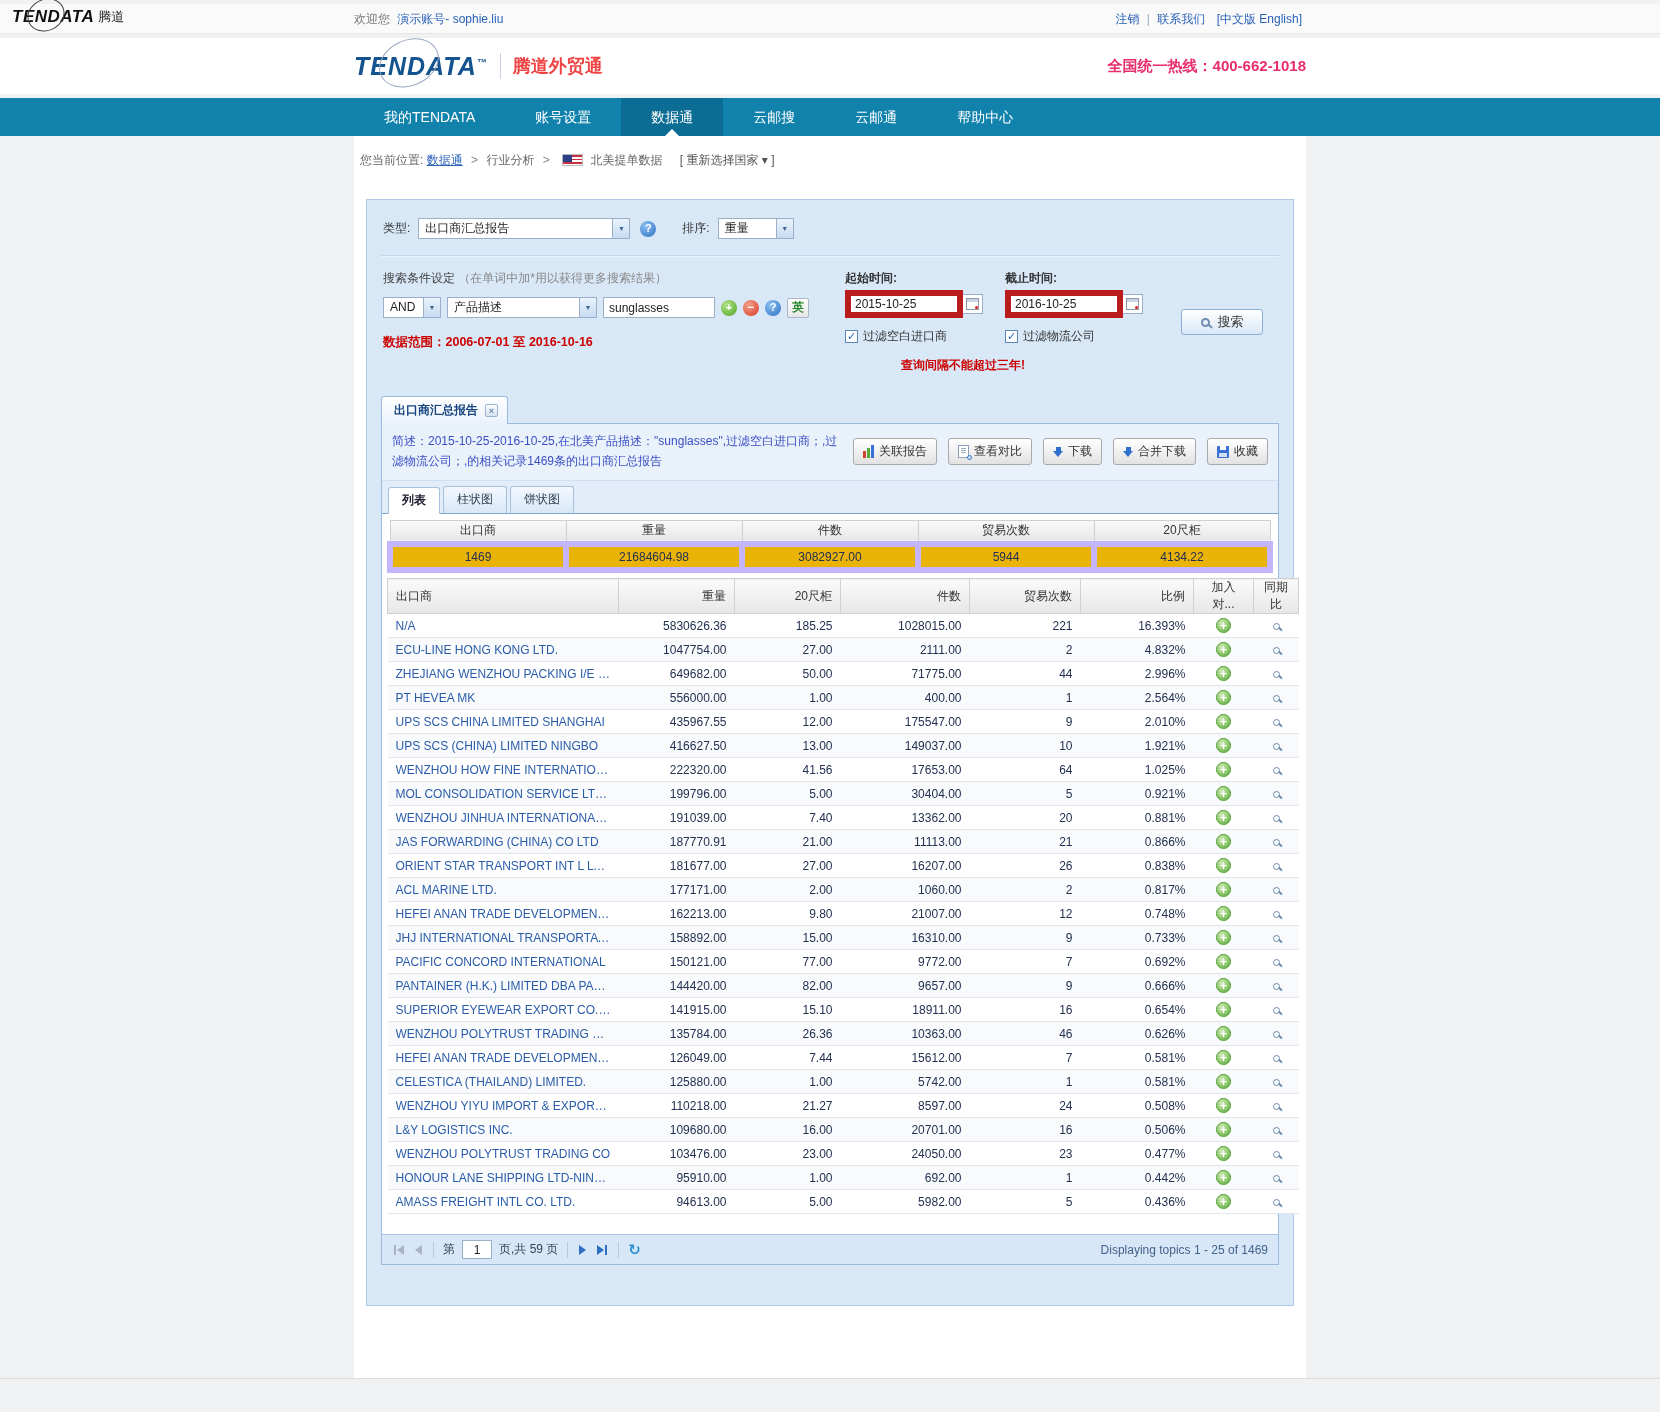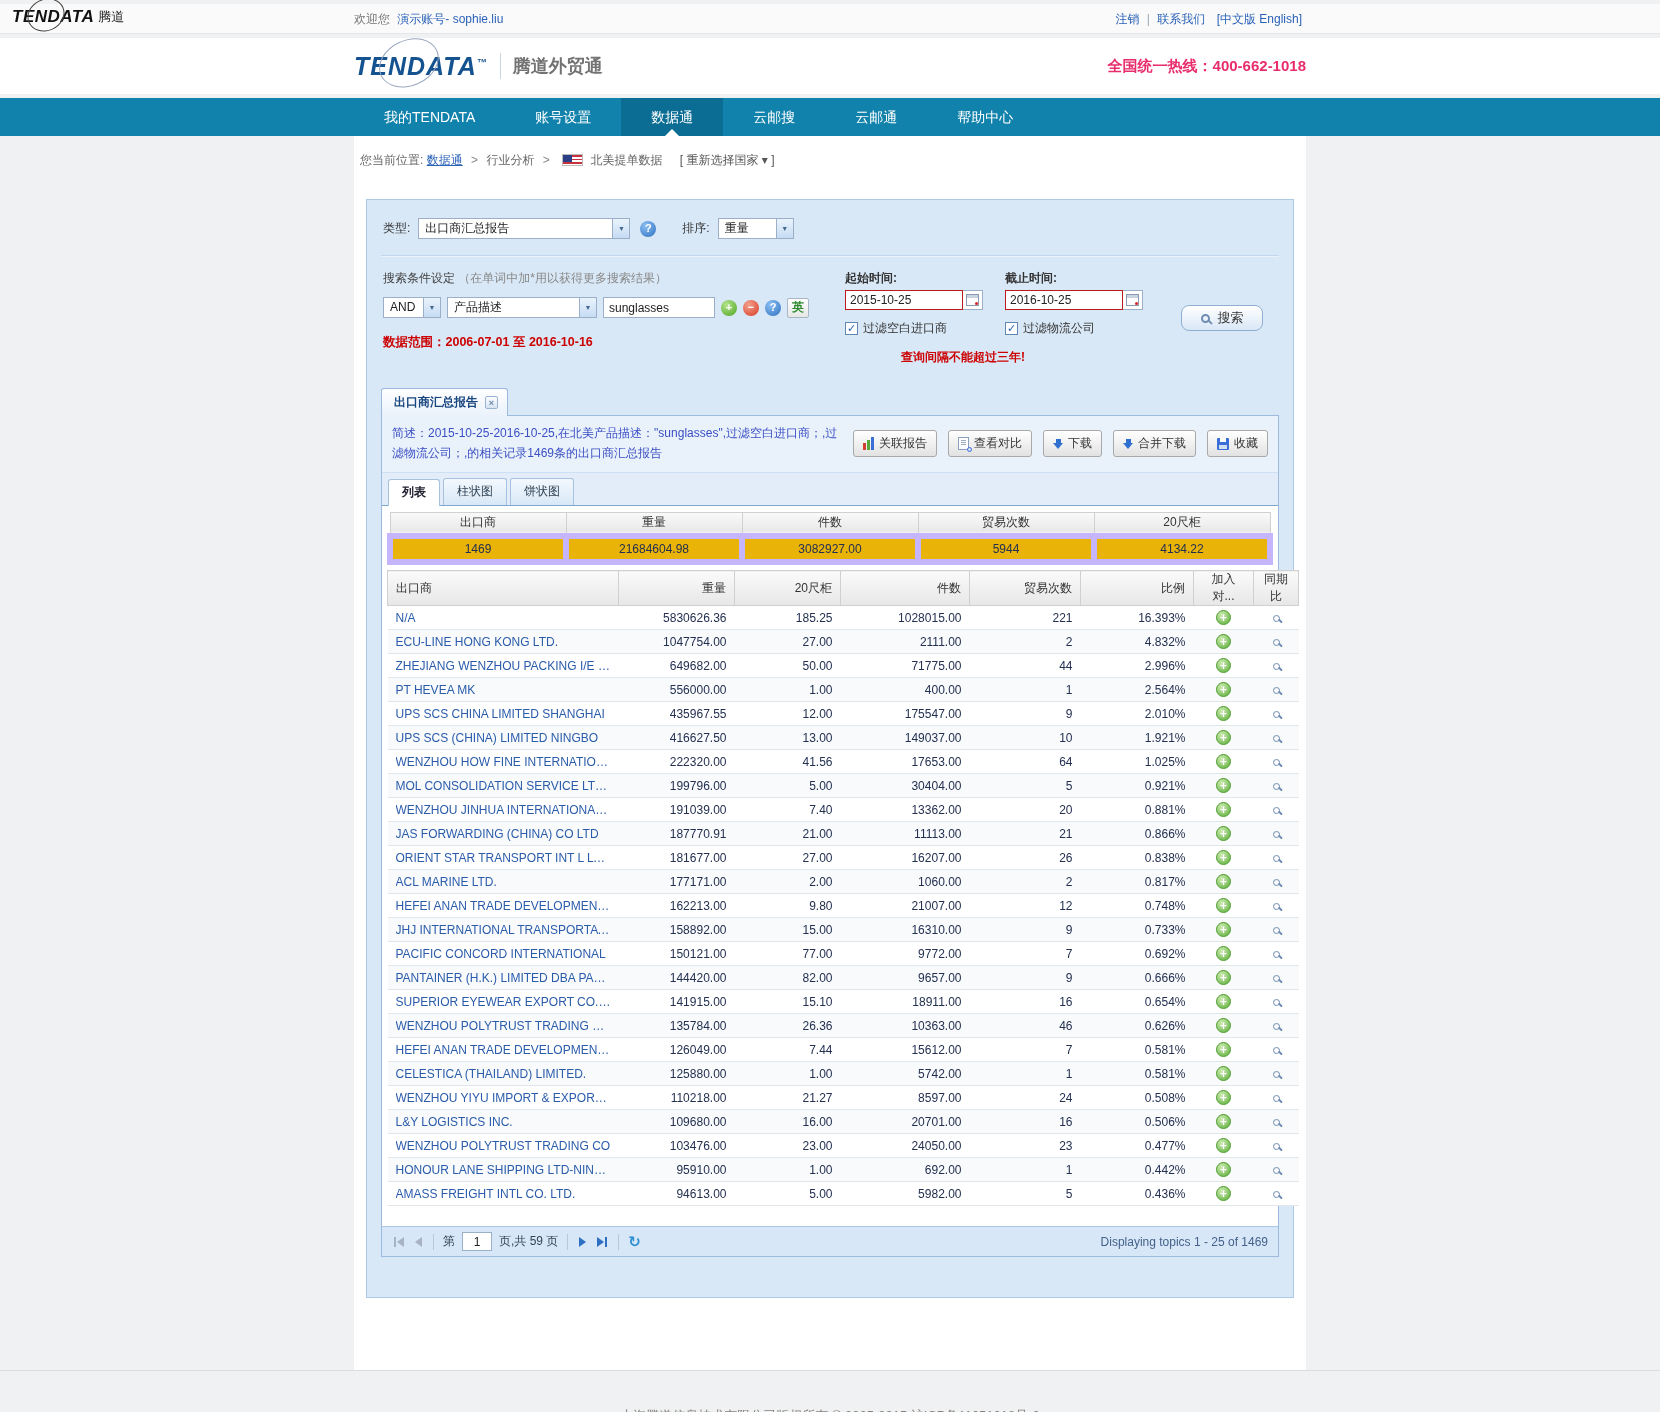--- a/index.html
+++ b/index.html
@@ -24,21 +24,21 @@
   .toplinks { margin-left:auto; color:#9ab; }
   .toplinks a { color:#2a62b8; text-decoration:none; margin:0 4px; }
 
   
   .header { height:56px; background:#fff; }
   .header .inner { display:flex; align-items:center; height:56px; }
   .brand { display:flex; align-items:center; gap:12px; }
   .brand .ten { font-style:italic; font-weight:bold; font-size:25px; color:#14538f; letter-spacing:1px; position:relative; }
   .brand .tm { font-size:10px; vertical-align:super; }
   .brand .divider { width:1px; height:26px; background:#c9d4e2; }
-  .brand .product { font-size:18px; font-weight:bold; color:#737373; }
+  .brand .product { font-size:18px; font-weight:bold; color:#ef4444; }
   .hotline { margin-left:auto; color:#e82d6d; font-size:15px; font-weight:bold; }
 
   
   .nav { height:38px; background:#1182ab; }
   .nav .inner { display:flex; height:38px; }
   .nav-item { position:relative; line-height:38px; padding:0 30px; color:#fff; font-size:14px; cursor:pointer; }
   .nav-item.active { background:#0b6d94; }
   .nav-item.active::after { content:""; position:absolute; bottom:0; left:50%; margin-left:-7px;
     border-left:7px solid transparent; border-right:7px solid transparent; border-bottom:7px solid #fff; }
 
@@ -79,33 +79,33 @@
   .cond-row { display:flex; align-items:center; gap:6px; }
   .kw-input { width:112px; height:21px; border:1px solid #9bb0c8; padding:0 5px; font-size:12px; color:#222; font-family:inherit; }
   .btn-en { width:22px; height:20px; border:1px solid #aab6c4; background:linear-gradient(#fff,#e6e6e6); color:#2e8b2e;
     font-weight:bold; font-size:12px; display:inline-flex; align-items:center; justify-content:center; border-radius:2px; cursor:pointer; }
   .range-red { color:#c00; font-weight:bold; margin-top:16px; font-size:12.5px; }
 
   .dates-area { display:flex; flex-wrap:wrap; width:330px; margin-left:22px; }
   .date-group { width:160px; }
   .date-label { font-weight:bold; color:#333; margin-bottom:3px; }
   .date-field { display:flex; align-items:center; }
-  .date-input { width:118px; height:20px; border:1px solid #b91c1c; padding:0 4px; font-size:12px; color:#222; font-family:inherit; }
+  .date-input { width:118px; height:20px; border:6px solid #b91c1c; padding:8px 4px; font-size:12px; color:#222; font-family:inherit; }
   .cal-btn { width:20px; height:20px; border:1px solid #9bb0c8; border-left:none; background:#fff; position:relative; cursor:pointer; }
   .cal-btn::before { content:""; position:absolute; left:3px; top:3px; right:3px; bottom:3px; border:1px solid #8a9bb0;
     background:linear-gradient(#c9d4e0 0 3px,#fff 3px); }
   .cal-btn::after { content:""; position:absolute; right:4px; bottom:4px; width:3px; height:3px; border-radius:50%; background:#d22; }
   .check-row { margin-top:10px; display:flex; align-items:center; width:160px; }
   .checkbox { width:13px; height:13px; border:1px solid #5f87b3; background:#fff; display:inline-flex; align-items:center;
     justify-content:center; color:#2a62b8; font-size:11px; font-weight:bold; margin-right:5px; cursor:pointer; }
   .warn-red { width:100%; color:#c00; font-weight:bold; margin-top:12px; padding-left:56px; }
 
   .search-btn-wrap { margin-left:auto; display:flex; align-items:center; padding-right:14px; }
   .btn-search { display:inline-flex; align-items:center; gap:8px; width:82px; height:26px; justify-content:center;
-    border:1px solid #8fb0d4; border-radius:8px; background:linear-gradient(#ffffff,#d9e7f6); font-size:13px; color:#333; cursor:pointer; }
+    border:1px solid #8fb0d4; border-radius:3px; background:linear-gradient(#ffffff,#d9e7f6); font-size:13px; color:#333; cursor:pointer; }
 
   .mag { position:relative; width:9px; height:9px; border:2px solid #6f8cb1; border-radius:50%; display:inline-block; }
   .mag::after { content:""; position:absolute; width:6px; height:2px; background:#6f8cb1; transform:rotate(45deg);
     right:-5px; bottom:-2px; border-radius:1px; }
   .mag.small { width:7px; height:7px; border-width:1.5px; }
   .mag.small::after { width:5px; height:1.5px; right:-4px; bottom:-1px; }
 
   
   .report-tabstrip { margin-top:18px; position:relative; }
   .report-tab { display:inline-flex; align-items:center; gap:7px; padding:5px 9px 5px 12px; background:linear-gradient(#fefeff,#eaf2fb);

